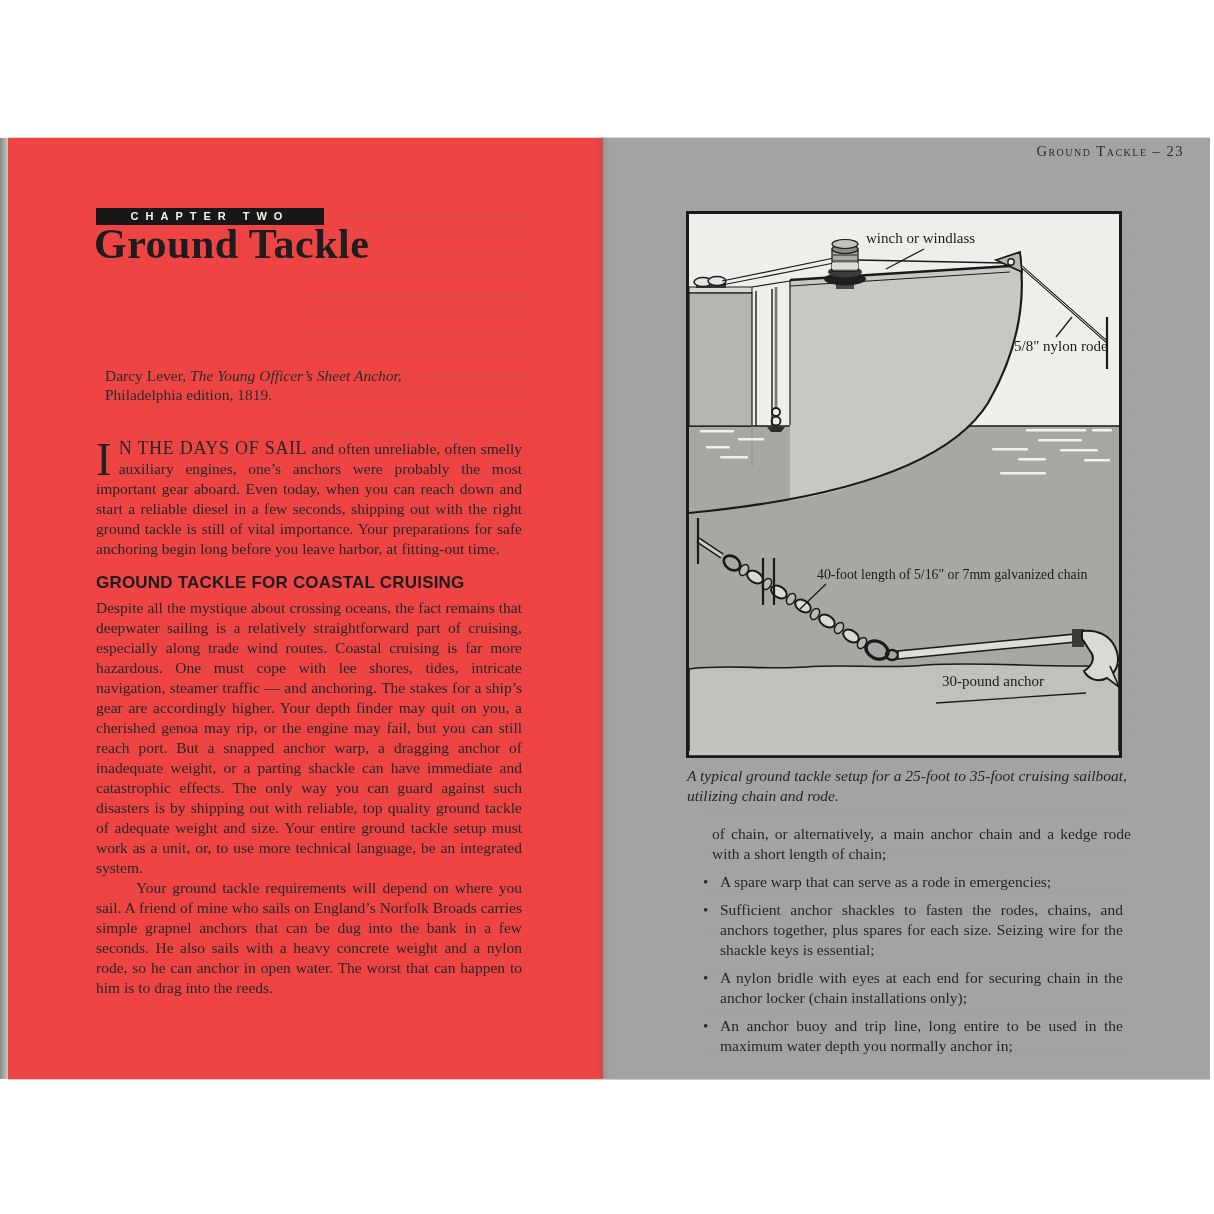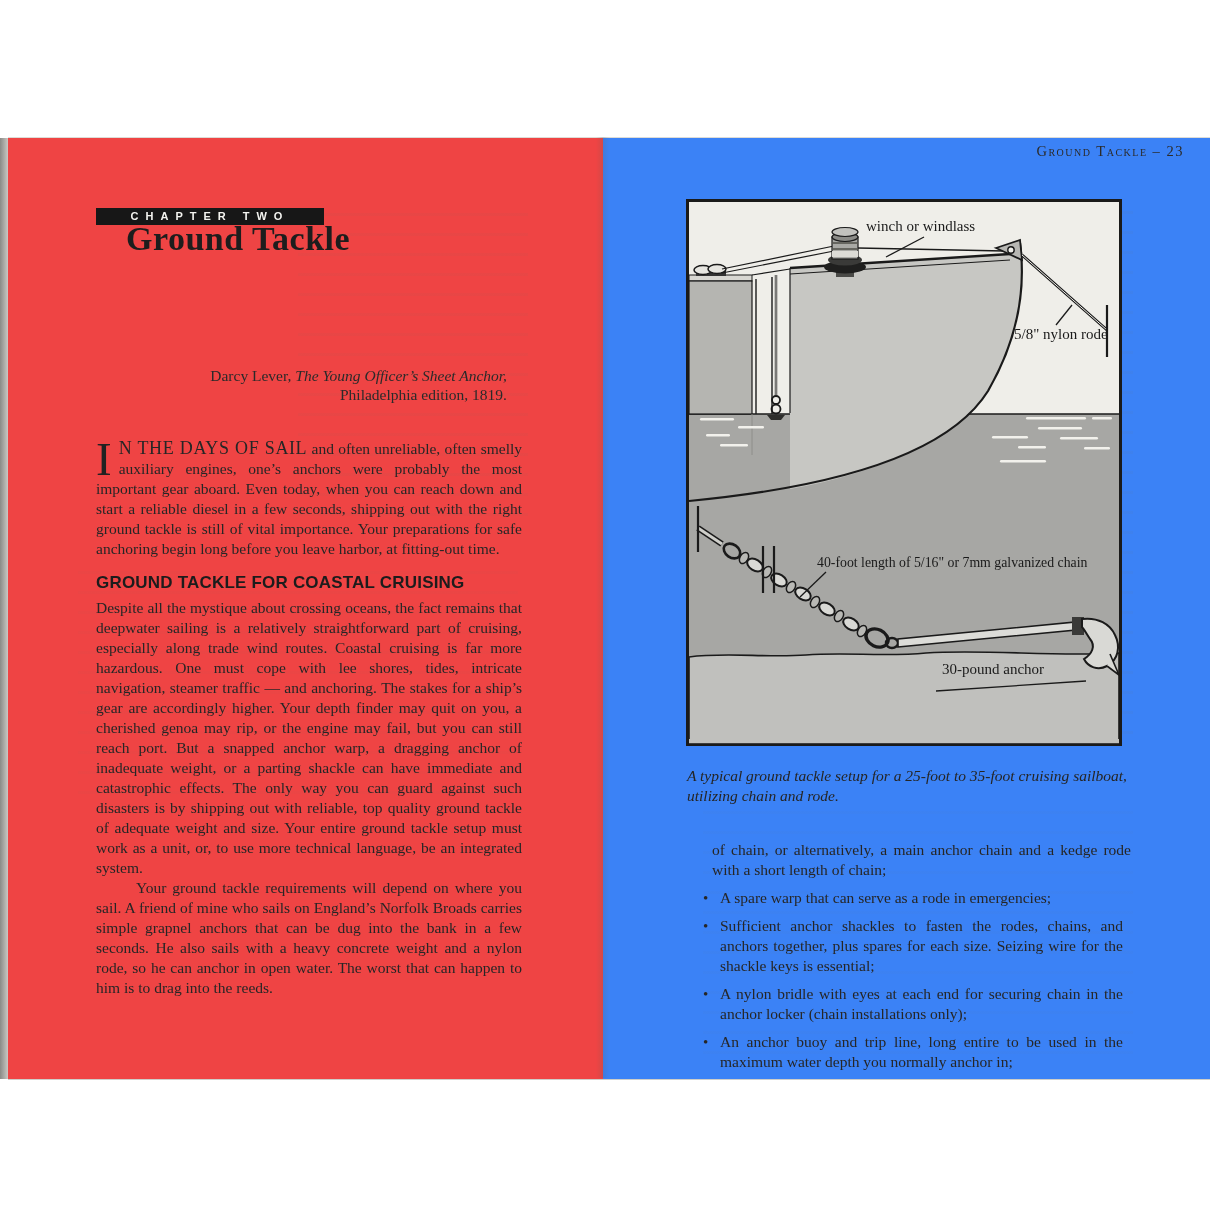--- a/index.html
+++ b/index.html
@@ -7,48 +7,48 @@
     width:1214px;height:1214px;position:relative;overflow:hidden;
     background:#ffffff;
     font-family:"Liberation Serif", serif;
     color:#262626;
   }
   #spread{position:absolute;left:0;top:137px;width:1214px;height:941px;}
   .page{position:absolute;top:0;height:941px;background:#ef4444;}
   #left-page{left:8px;width:595px;border-top:1px solid #dddcd7;border-bottom:1px solid #cfcec9;}
   #left-page::before{content:"";position:absolute;left:-8px;top:0;width:8px;height:100%;
     background:linear-gradient(90deg,#8a8a86,#c9c8c3);}
-  #right-page{left:603px;width:607px;background:#3b82f6;border-top:1px solid #dddcd7;border-bottom:1px solid #cfcec9;}
+  #right-page{left:603px;width:607px;background:#a3a3a3;border-top:1px solid #dddcd7;border-bottom:1px solid #cfcec9;}
   #gutter{position:absolute;left:596px;top:0;width:14px;height:941px;
     background:linear-gradient(90deg,rgba(90,90,85,0) 0%,rgba(90,90,85,.18) 48%,rgba(90,90,85,0) 100%);}
   .ghost{position:absolute;pointer-events:none;
     background:repeating-linear-gradient(180deg,transparent 0 13px,rgba(110,108,95,.05) 13px 16px,transparent 16px 20px);}
   
   .chapter-bar{position:absolute;left:88px;top:70px;width:228px;height:17px;background:#171717;
     color:#f4f4f0;font-family:"Liberation Sans",sans-serif;font-weight:bold;font-size:11px;
     letter-spacing:7px;text-align:center;line-height:17px;}
-  .book-title{position:absolute;left:86px;top:82px;font-size:34px;font-weight:bold;color:#1d1d1d;letter-spacing:.5px;margin-left:32px;}
+  .book-title{position:absolute;left:86px;top:82px;font-size:42px;font-weight:bold;color:#1d1d1d;letter-spacing:.5px;}
   .quote{position:absolute;left:97px;top:161px;width:422px;font-size:15.5px;line-height:18.5px;color:#2a2a2a;
     padding-left:10px;text-indent:-10px;}
-  .attrib{position:absolute;left:97px;top:228px;width:402px;text-align:right;font-size:15.5px;line-height:19px;color:#2a2a2a;}
+  .attrib{position:absolute;left:97px;top:228px;width:402px;text-align:left;font-size:15.5px;line-height:19px;color:#2a2a2a;}
   .attrib .work{font-style:italic;}
   .col{position:absolute;left:88px;top:300px;width:426px;font-size:15.5px;line-height:20px;text-align:justify;color:#262626;}
   .col p{margin:0;}
   .dropcap{float:left;font-size:47px;line-height:38px;padding:2px 7px 0 0;color:#222;}
   .smallcaps{font-size:18px;letter-spacing:.6px;}
   .sect-head{font-family:"Liberation Sans",sans-serif;font-weight:bold;font-size:17px;letter-spacing:.2px;
     color:#1c1c1c;margin:13px 0 5px 0;line-height:21px;text-align:left;}
   .indent{text-indent:40px;}
   
   .running-head{position:absolute;top:5px;right:26px;font-size:14.5px;letter-spacing:1.5px;color:#2b2b2b;
     font-variant:small-caps;}
-  .figure-box{position:absolute;left:83px;top:61px;width:436px;height:547px;}
+  .figure-box{position:absolute;left:83px;top:73px;width:436px;height:547px;}
   .fig-caption{position:absolute;left:84px;top:628px;width:452px;font-style:italic;font-size:15.5px;line-height:20px;color:#252525;}
   .gear-list{position:absolute;left:92px;top:686px;width:436px;font-size:15.5px;line-height:20px;text-align:justify;}
-  .gear-list .cont{margin:16px 0 0 17px;}
+  .gear-list .cont{margin:0 0 0 17px;}
   .gear-list ul{list-style:none;margin:0;padding:0;}
   .gear-list li{position:relative;padding-left:17px;margin:8px;}
   .gear-list li::before{content:"•";position:absolute;left:0;top:0;font-size:15px;}
 </style>
 </head>
 <body>
 
 <div id="spread">
 
   <div class="page" id="left-page">

